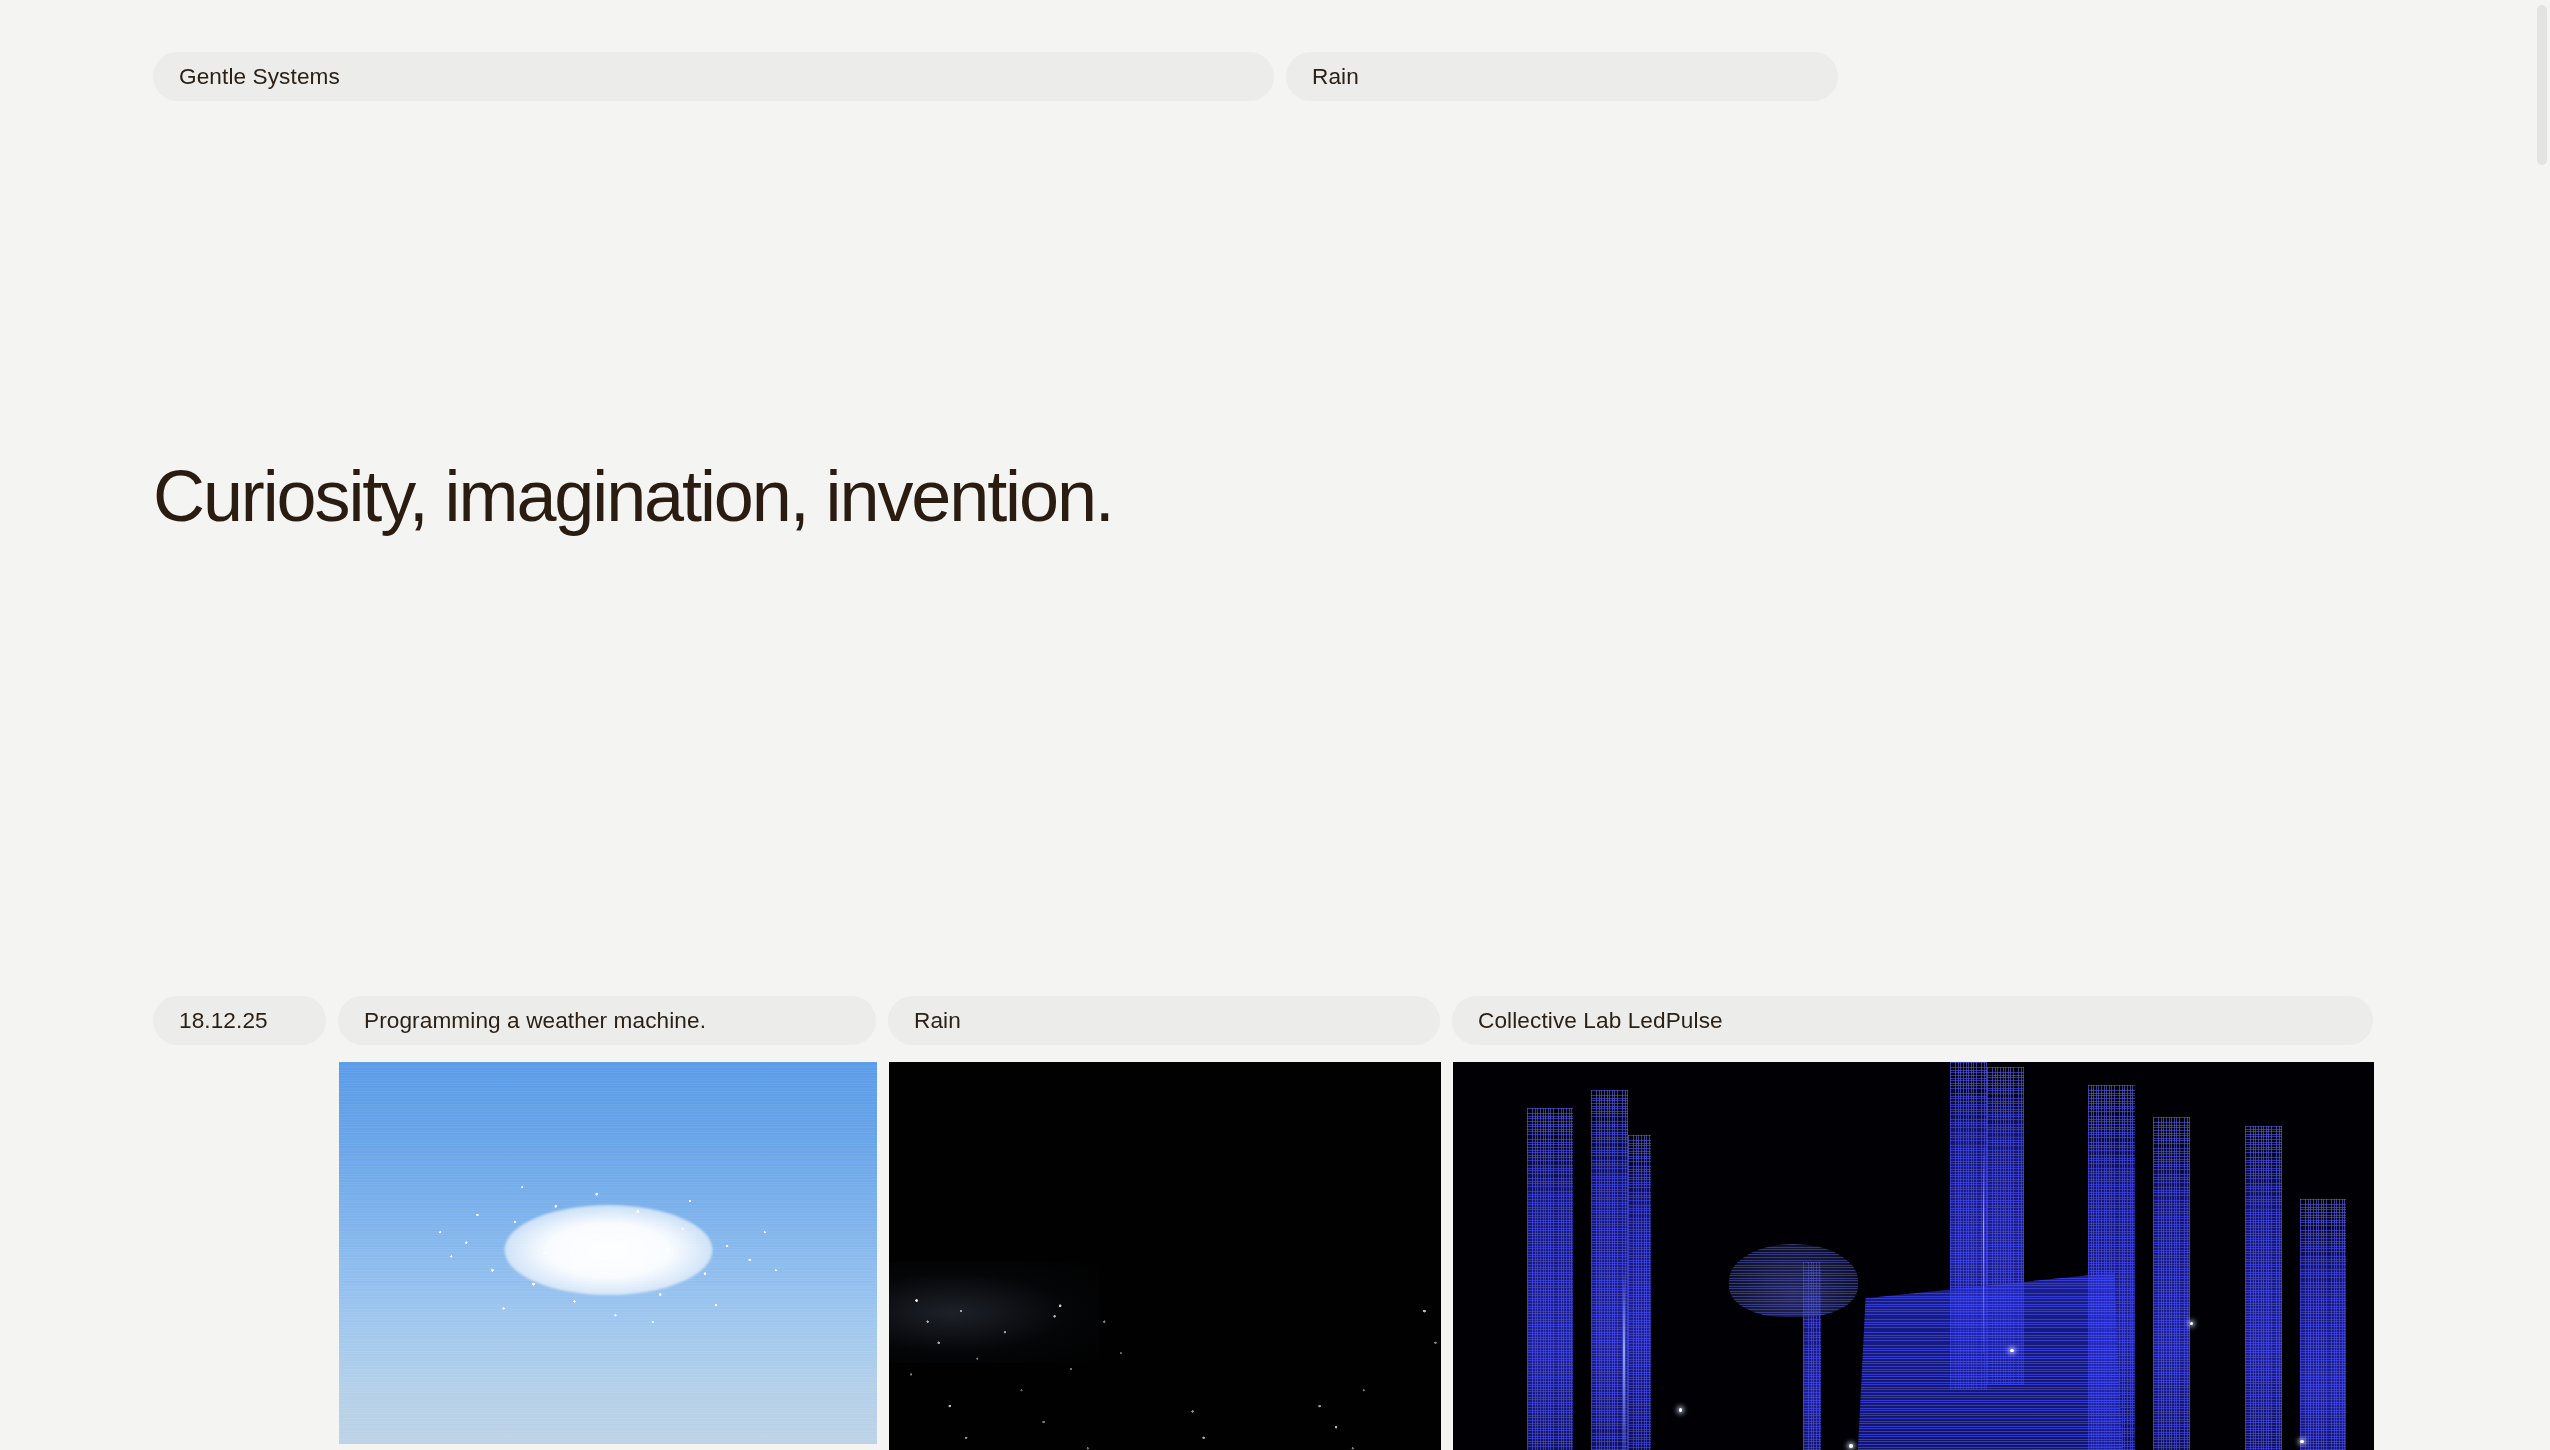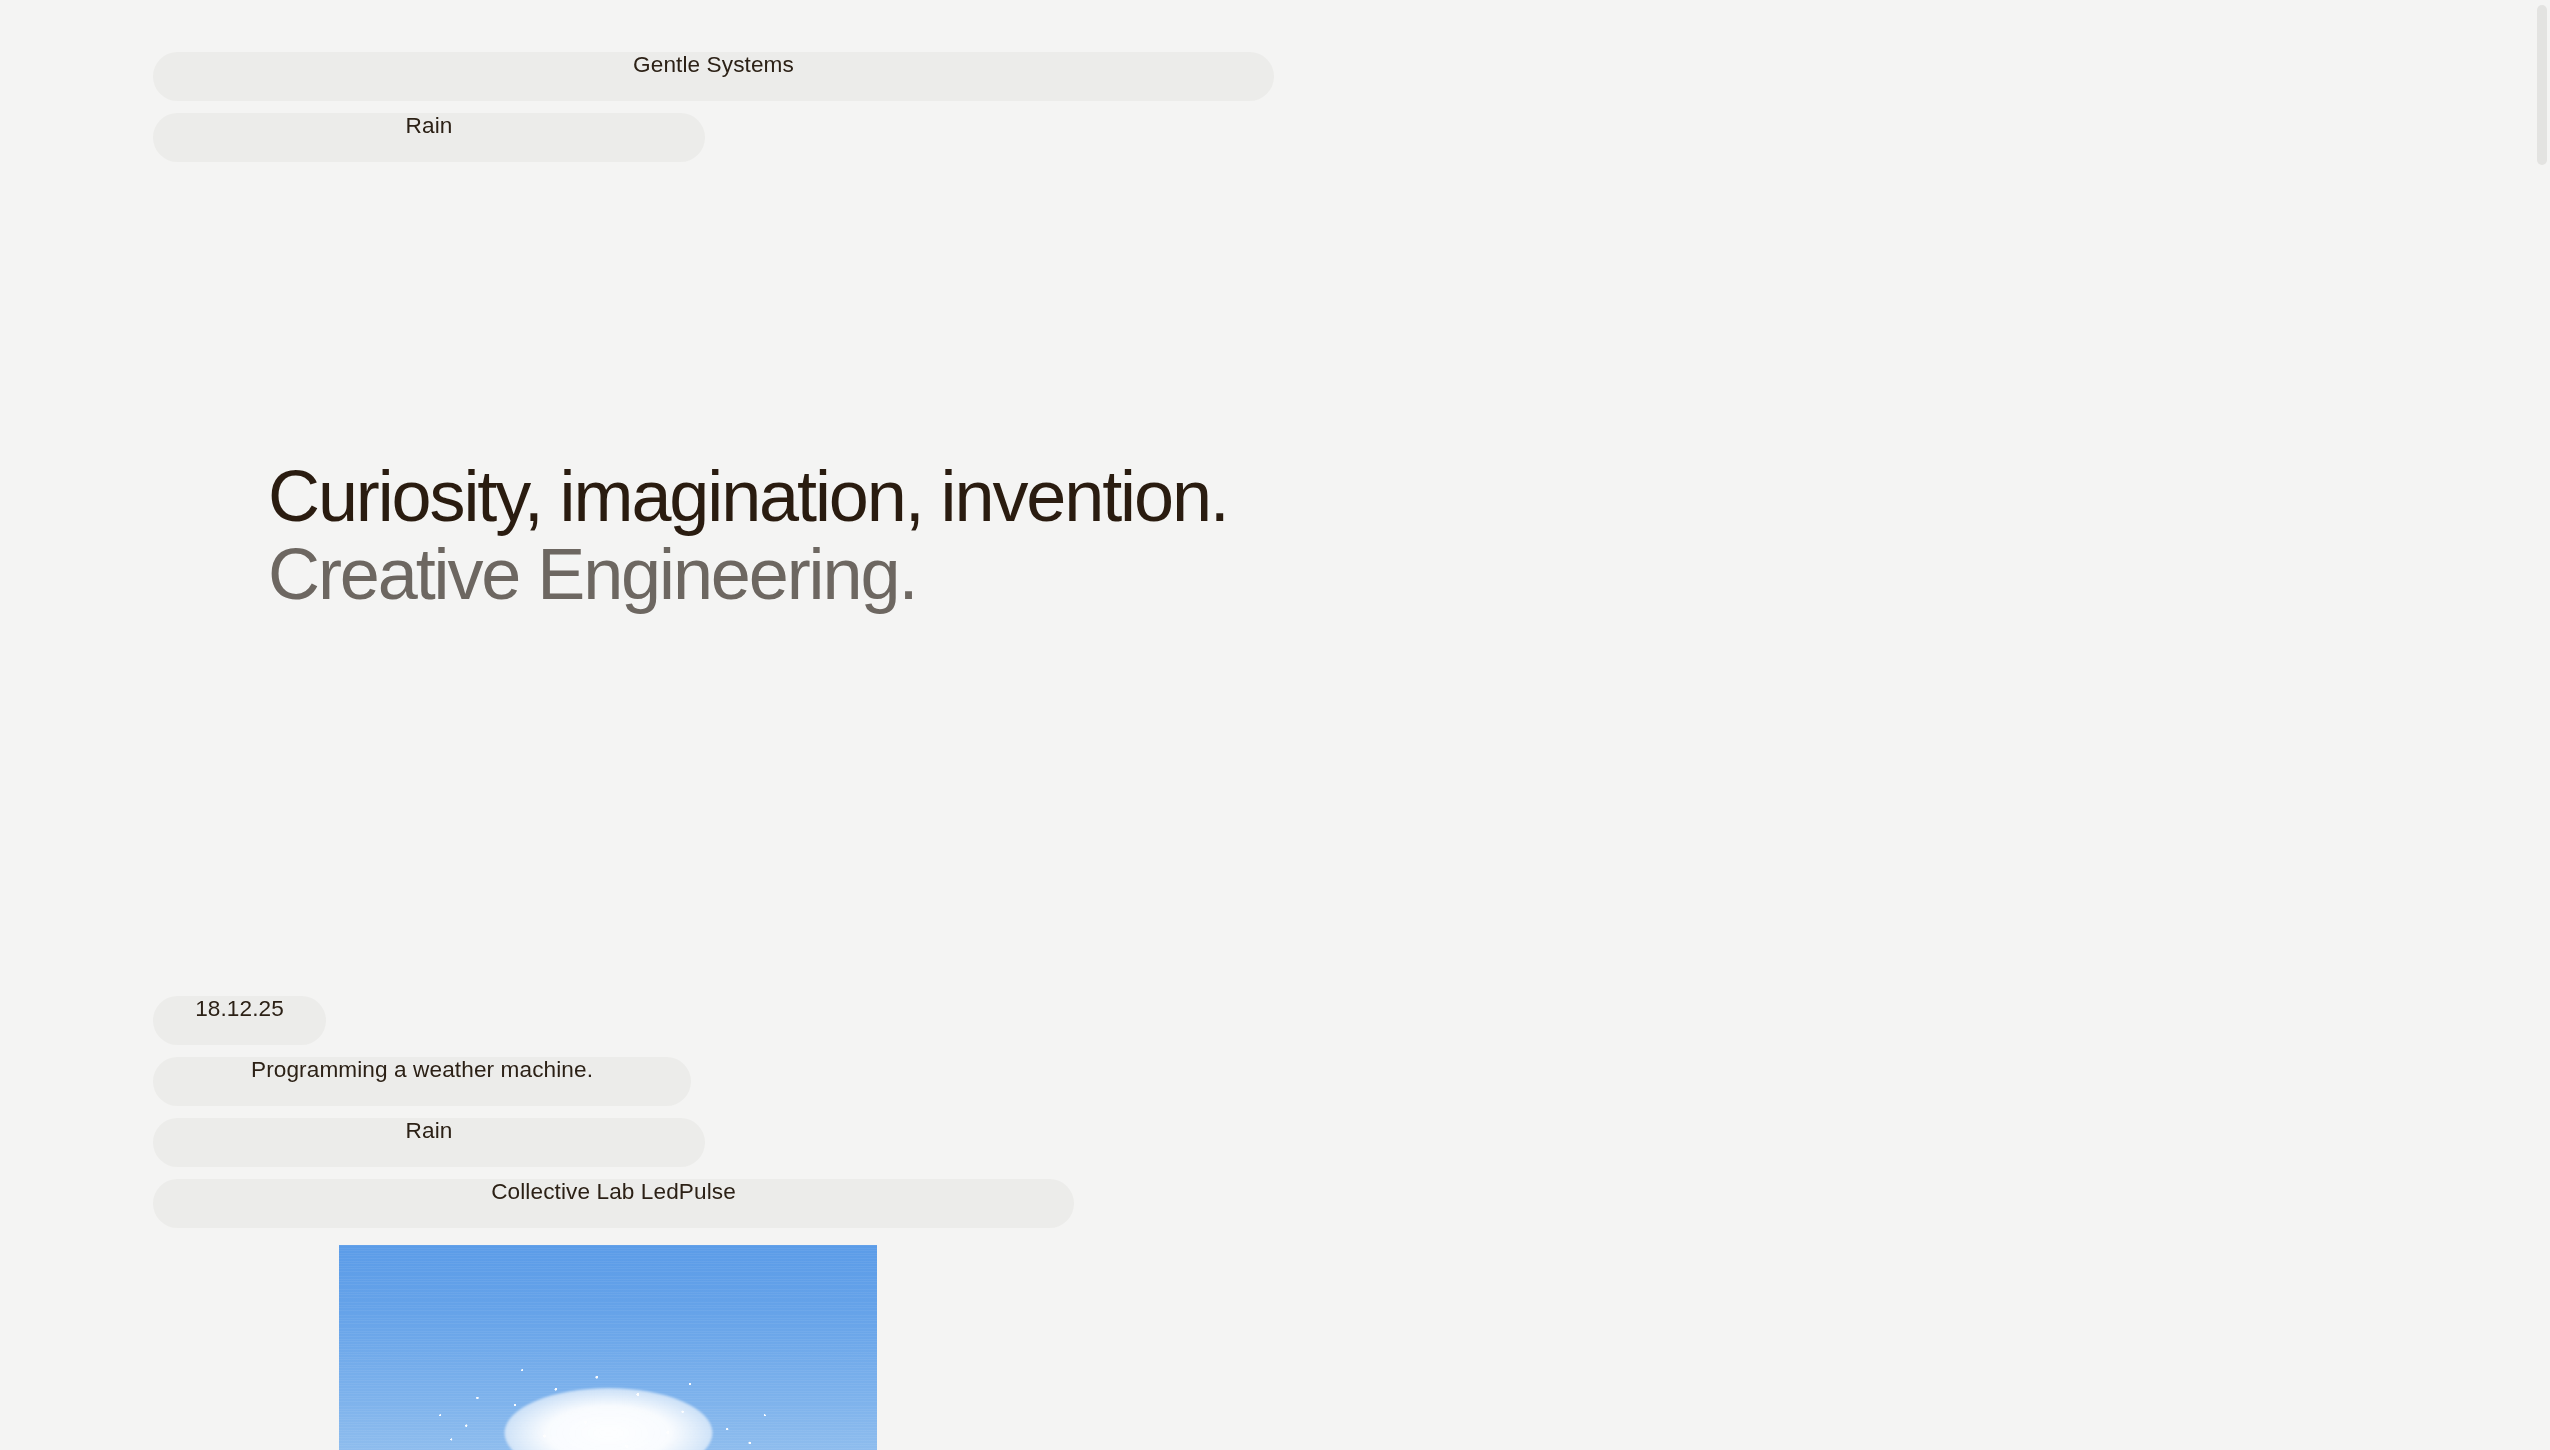--- a/index.html
+++ b/index.html
@@ -1,15 +1,15 @@
 <!DOCTYPE html>
 <html style="font-size:14px"><head>
 <meta charset="utf-8">
 <style>
-  * { box-sizing: border-box; margin: 0; padding: 0; flex-direction: column; }
+  * { box-sizing: border-box; margin: 0; padding: 0; }
 
   html, body {
     width: 2550px;
     height: 1450px;
     overflow: hidden;
   }
 
   body {
     background: #f4f4f3;
     font-family: "Liberation Sans", sans-serif;
@@ -324,21 +324,20 @@
   <div class="pill pill-brand">
     <span>Gentle Systems</span>
   </div>
   <div class="pill pill-work">
     <span>Rain</span>
   </div>
 </div>
 
 <div class="hero">
   <span class="hero-line hero-primary">Curiosity, imagination, invention.</span>
-  <span class="hero-line hero-secondary">Creative Engineering.</span>
 </div>
 
 <div class="feed">
 
   <div class="feed-labels">
     <div class="pill pill-date">
       <span>18.12.25</span>
     </div>
     <div class="pill pill-title">
       <span>Programming a weather machine.</span>

